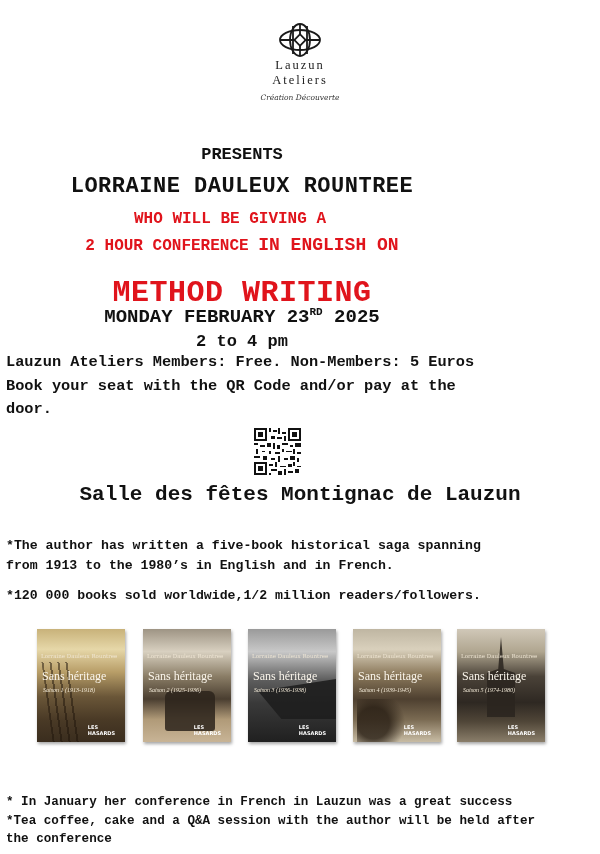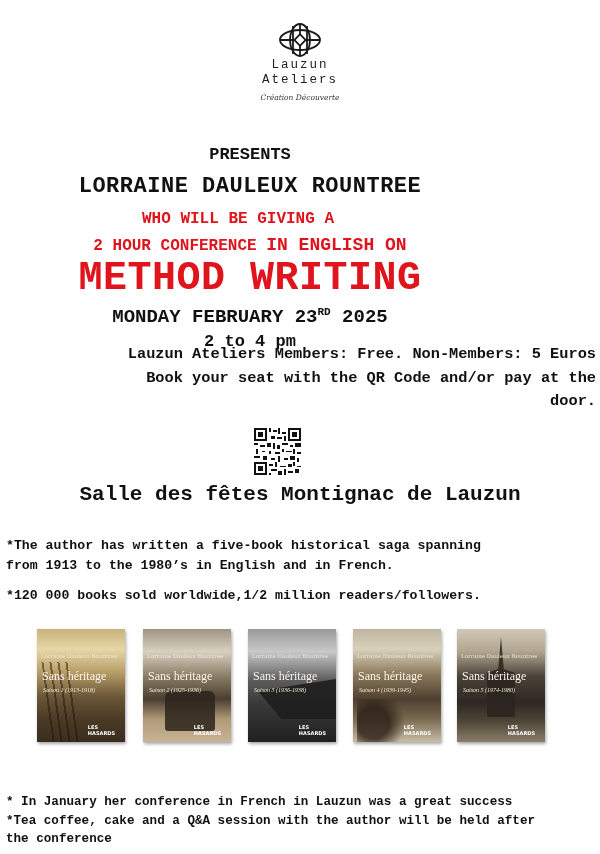--- a/index.html
+++ b/index.html
@@ -1,37 +1,37 @@
 <!DOCTYPE html>
 <html><head>
 <meta charset="utf-8">
 <style>
   * { margin: 0; padding: 0; box-sizing: border-box; }
   html, body { width: 600px; height: 854px; background: #ffffff; overflow: hidden; }
   body { position: relative; font-family: "Liberation Mono", "DejaVu Sans Mono", monospace; color: #111; }
 
   .logo { position: absolute; left: 230px; top: 22px; width: 140px; text-align: center; }
   .logo-mark { display: block; margin: 0 auto; width: 44px; height: 36px; }
-  .logo-name { font-family: Liberation Mono, monospace; font-size: 12.5px; letter-spacing: 2px; color: #222; line-height: 15px; }
+  .logo-name { font-family: Liberation Serif, serif; font-size: 12.5px; letter-spacing: 2px; color: #222; line-height: 15px; }
   .logo-tag { font-family: "DejaVu Serif", serif; font-style: italic; font-size: 7.5px; color: #333; line-height: 10px; margin-top: 5px; }
 
-  .line { position: absolute; left: 0; width: 484px; text-align: center; font-weight: bold; white-space: nowrap; margin-left: 8px; }
+  .line { position: absolute; left: 0; width: 484px; text-align: center; font-weight: bold; white-space: nowrap; }
   .presents { top: 145px; font-size: 17px; }
   .speaker { top: 174px; font-size: 22px; letter-spacing: 0.5px; }
   .red { color: #e0141c; }
   .giving1 { top: 210px; font-size: 16px; left: -12px; }
   .giving2 { top: 235px; font-size: 16px; left: 0; }
   .giving2 .big { font-size: 18px; }
-  .topic { top: 256px; font-size: 40px; letter-spacing: 0.5px; }
+  .topic { top: 276px; font-size: 30px; letter-spacing: 0.5px; }
   .date { top: 306px; font-size: 19px; }
   .date sup { font-size: 11px; vertical-align: 7px; }
   .time { top: 332px; font-size: 17px; }
 
   .para { position: absolute; left: 6px; width: 590px; font-weight: bold; font-size: 15.3px; line-height: 23.5px; white-space: nowrap; }
-  .fees { top: 343px; text-align: right; }
+  .fees { top: 351px; }
 
   .qr { position: absolute; left: 254px; top: 428px; width: 47px; height: 47px; }
 
   .venue { position: absolute; left: 0; width: 600px; text-align: center; font-weight: bold; font-size: 21px; line-height: 28px; }
   .venue { top: 481px; }
 
   .notes { position: absolute; left: 6px; width: 592px; font-weight: bold; font-size: 13.2px; line-height: 20px; white-space: nowrap; }
   .notes1 { top: 536px; }
   .notes2 { top: 586px; }
 

